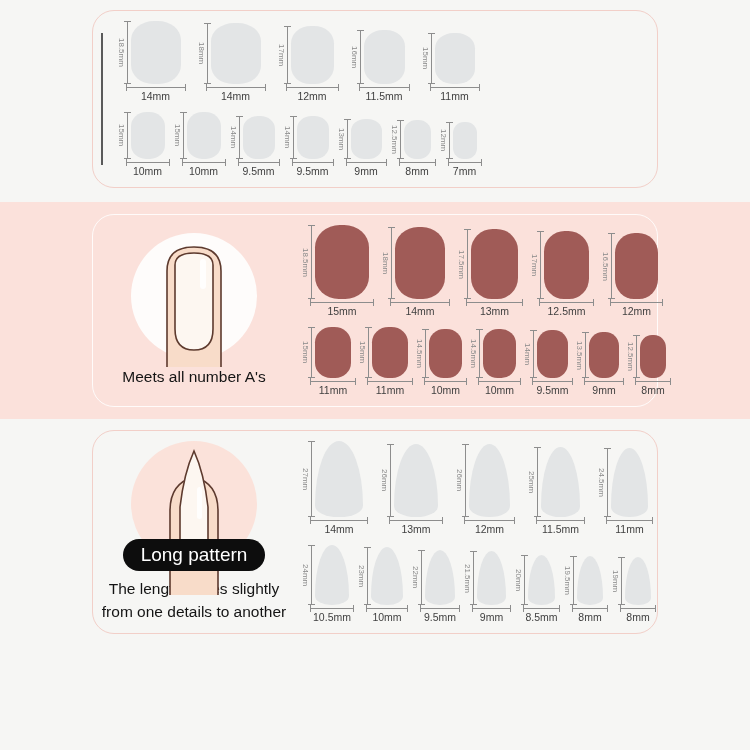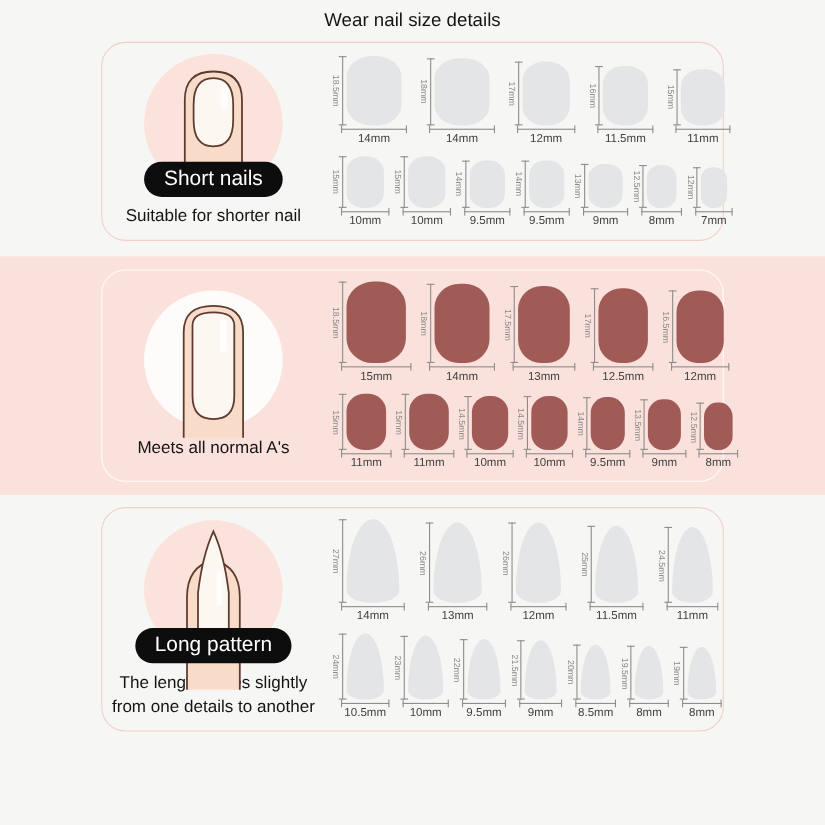--- a/index.html
+++ b/index.html
@@ -38,39 +38,24 @@
   .nail-bottom{display:flex;flex-direction:column;align-items:center;margin-top:3px;margin-right:-5px;}
   .hline{width:100%;height:1px;background:#8d8d8d;position:relative;}
   .hline::before,.hline::after{content:"";position:absolute;top:-3px;width:1px;height:7px;background:#8d8d8d;}
   .hline::before{left:0}.hline::after{right:0}
   .hlabel{font-size:10.5px;color:#3f3f3f;margin-top:2px;}
 </style>
 </head>
 <body>
 
 <div class="header">
-  <p>Wear nail size details</p>
 </div>
 
 <div class="band">
   <div class="card white-card">
-    <div class="side">
-      <div class="circle pinkc">
-        <svg class="finger-svg" width="80" height="118" viewBox="0 0 80 118">
-          <path class="skin-fill" d="M14,118 L14,34 Q14,8 40,8 Q66,8 66,34 L66,118"></path>
-          <path class="plate-fill" d="M22,38 Q22,14 40,14 Q58,14 58,38 L58,52 Q58,76 40,76 Q22,76 22,52 Z"></path>
-          <rect class="gloss" x="47" y="20" width="6" height="22" rx="3"></rect>
-        </svg>
-      </div>
-      <div class="pill">Short nails</div>
-      <div class="desc">
-        <p>Suitable for shorter nail</p>
-
-      </div>
-    </div>
     <div class="divider"></div>
     <div class="size-grid">
       <div class="nail-row" style="gap: 16px;">
           <div class="nail-item">
             <div class="nail-top">
               <span class="vlabel">18.5mm</span>
               <div class="vline" style="height:63px"></div>
               <div class="nail squoval" style="width:50px;height:63px;background:#e3e5e6"></div>
             </div>
             <div class="nail-bottom" style="width:60px">
@@ -210,21 +195,21 @@
   <div class="card pink-card">
     <div class="side">
       <div class="circle whitec">
         <svg class="finger-svg" width="80" height="126" viewBox="0 0 80 126">
           <path class="skin-fill" d="M13,126 L13,30 Q13,6 40,6 Q67,6 67,30 L67,126"></path>
           <path class="plate-fill" d="M21,24 Q21,12 40,12 Q59,12 59,24 L59,88 Q59,109 40,109 Q21,109 21,88 Z"></path>
           <rect class="gloss" x="46" y="18" width="6" height="30" rx="3"></rect>
         </svg>
       </div>
       <div class="desc">
-        <p>Meets all normal A's</p>
+        <p>Meets all number A's</p>
 
       </div>
     </div>
     <div class="divider"></div>
     <div class="size-grid">
       <div class="nail-row" style="gap: 12px;">
           <div class="nail-item">
             <div class="nail-top">
               <span class="vlabel">18.5mm</span>
               <div class="vline" style="height:74px"></div>

